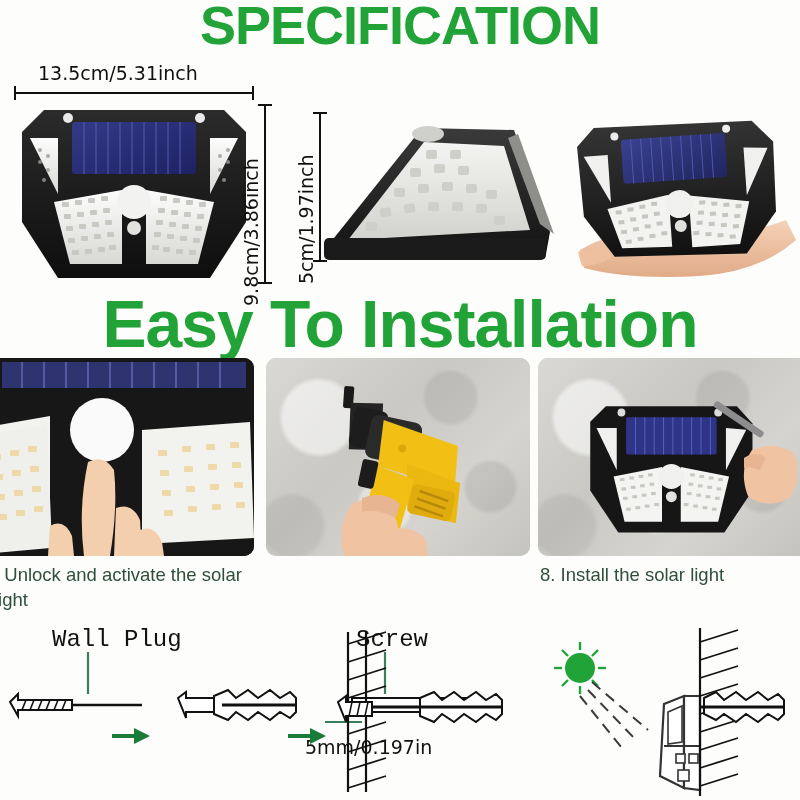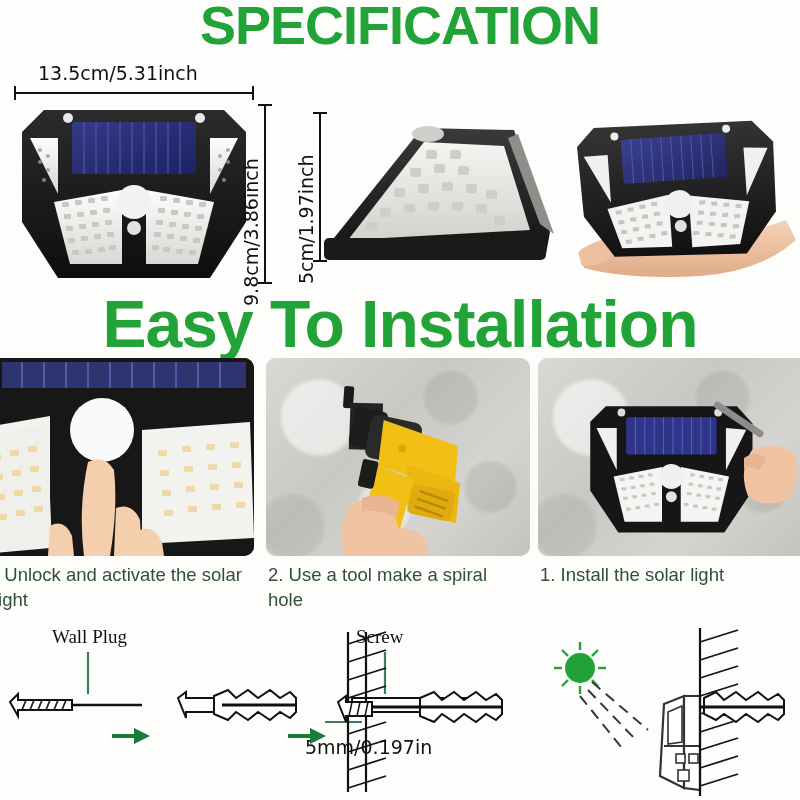--- a/index.html
+++ b/index.html
@@ -90,22 +90,22 @@
     font-family:"Liberation Sans", sans-serif;
     font-size:18.5px; line-height:25px; color:#2f4f3a;
   }
   #caption-1 { left:-6px; width:250px; }
   #caption-2 { left:268px; width:245px; }
   #caption-3 { left:540px; width:260px; }
 
   
   .diagrams { position:absolute; top:618px; left:0; width:800px; height:182px; }
   .diag-label {
-    position:absolute; font-family:Liberation Serif, serif;
-    font-size:19px; color:#111;
+    position:absolute; font-family:Liberation Mono, monospace;
+    font-size:24px; color:#111;
   }
   #label-wall-plug { left:52px; top:8px; }
   #label-screw { left:356px; top:8px; }
   #label-5mm { left:305px; top:118px; font-family:"DejaVu Sans", sans-serif; font-size:19px; }
 </style>
 </head>
 <body>
 
 <div class="page">
 
@@ -499,22 +499,21 @@
         <g fill="#f0c4a2">
           <path d="M214 92 Q238 82 256 96 Q264 118 252 140 Q228 152 210 138 Q200 112 214 92 Z"></path>
           <path d="M206 100 Q218 92 228 100 L222 112 Q212 108 206 110 Z" fill="#e8b592"></path>
         </g>
       </svg>
     </div>
   </div>
 
   <div class="captions">
     <div class="caption" id="caption-1">. Unlock and activate the solar light</div>
-    <div class="caption" id="caption-2">2. Use a tool make a spiral hole</div>
-    <div class="caption" id="caption-3">1. Install the solar light</div>
+    <div class="caption" id="caption-3">8. Install the solar light</div>
   </div>
 
   <div class="diagrams">
 
     <div class="diag-label" id="label-wall-plug">Wall Plug</div>
     <div class="diag-label" id="label-screw">Screw</div>
     <div class="diag-label" id="label-5mm">5mm/0.197in</div>
 
     <svg width="800" height="182" viewBox="0 0 800 182" style="position:absolute;left:0;top:0">
 

